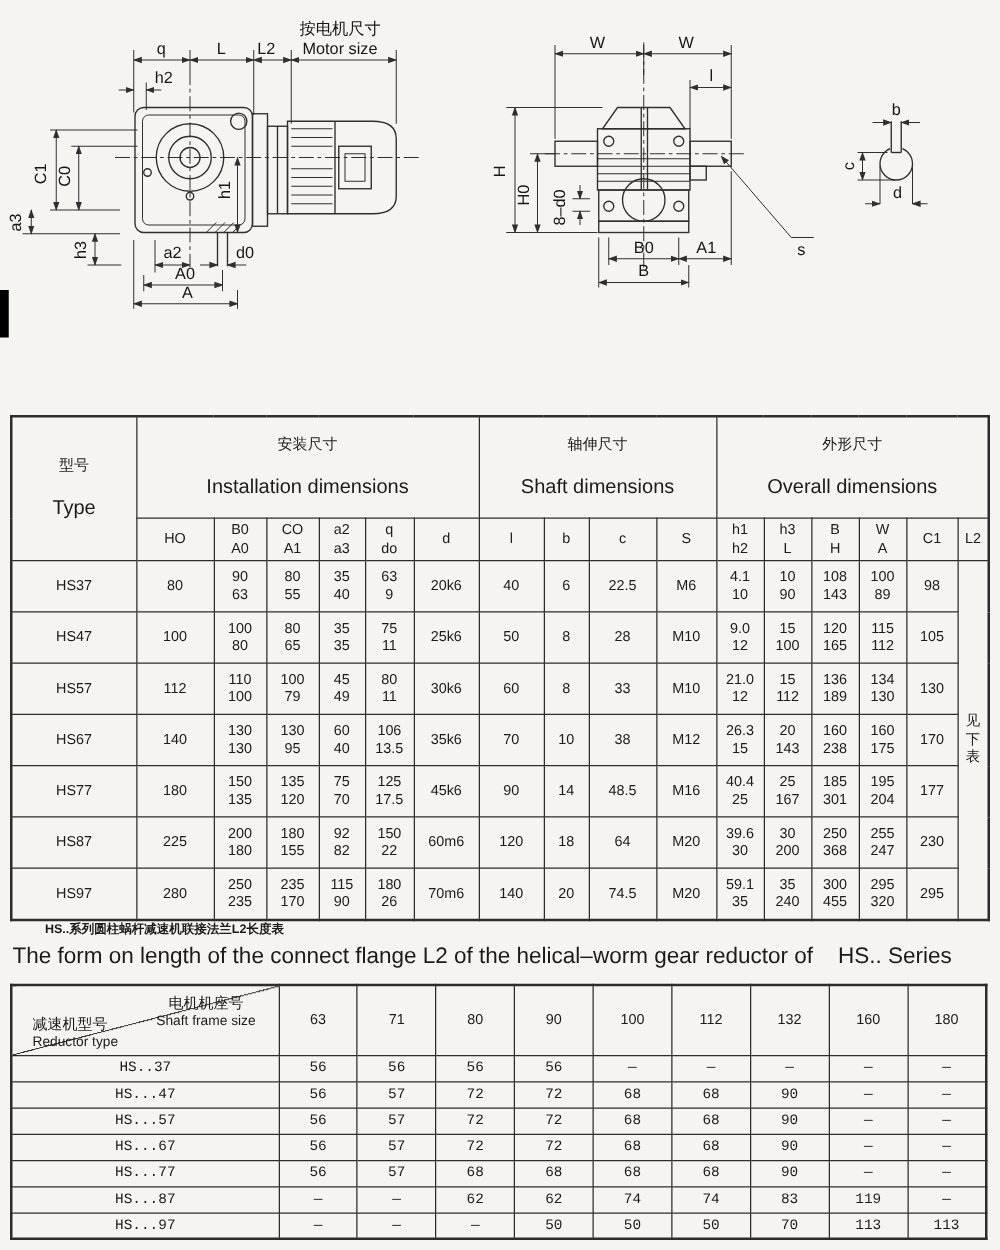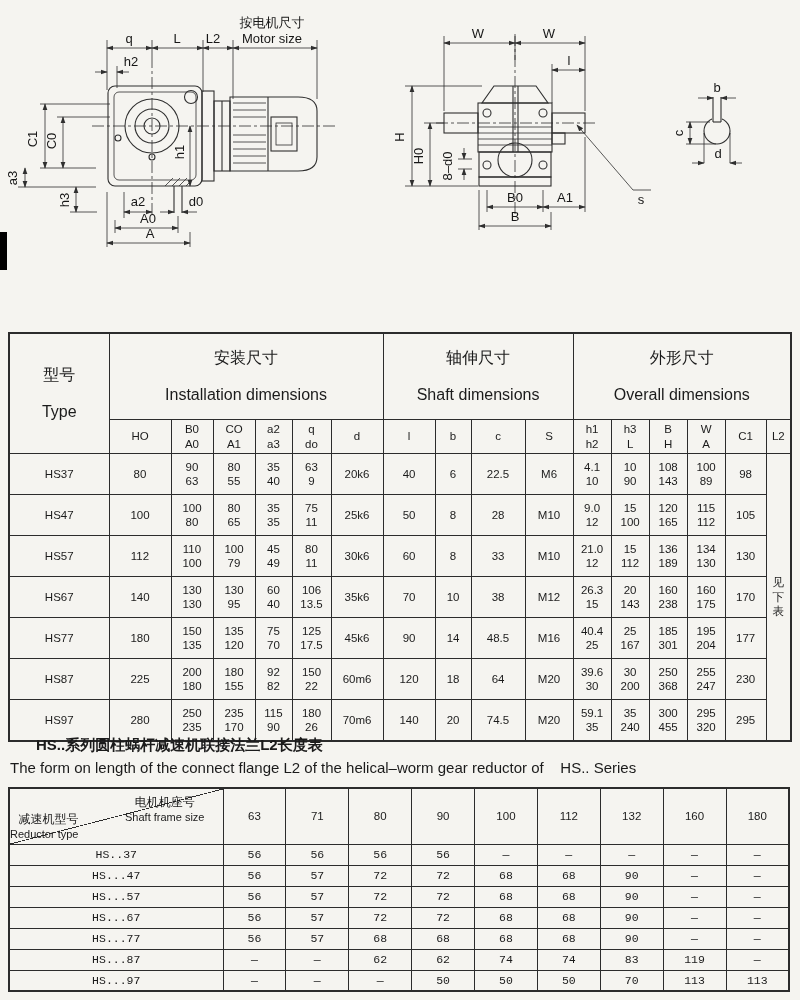--- a/index.html
+++ b/index.html
@@ -19,39 +19,39 @@
   .artifact{position:absolute;left:0;top:232px;width:7px;height:38px;background:#000;}
 
   
   table{border-collapse:collapse;table-layout:fixed;}
   .t1{position:absolute;left:8px;top:332px;width:782px;border:2px solid #2c2c2c;}
   .t1 th,.t1 td{border:1.2px solid #2c2c2c;text-align:center;vertical-align:middle;
                 padding:0;font-weight:normal;font-size:11.5px;white-space:pre-line;line-height:1.25;}
   .t1 thead tr.grp{height:50px;}
   .t1 thead tr.sub{height:34px;}
   .t1 tbody tr{height:41px;margin-left:36px;}
-  .hd-cn{font-size:16px;}
+  .hd-cn{font-size:12px;}
   .hd-en{font-size:16px;margin-top:2px;}
   .vcell{font-size:12px;line-height:2.1;}
 
   
   .sec-title{position:absolute;left:10px;top:736px;width:780px;}
-  .title-cn{font-size:15px;font-weight:bold;padding-left:26px;}
-  .title-en{font-size:15px;margin-top:4px;white-space:pre;}
+  .title-cn{font-size:10px;font-weight:bold;padding-left:26px;}
+  .title-en{font-size:18px;margin-top:4px;white-space:pre;}
 
   
   .t2{position:absolute;left:8px;top:787px;width:782px;border:2px solid #2c2c2c;}
   .t2 th,.t2 td{border:1.2px solid #2c2c2c;text-align:center;vertical-align:middle;
                 padding:0;font-weight:normal;font-size:11.5px;}
   .t2 thead tr{height:56px;}
   .t2 tbody tr{height:21px;font-family:Liberation Mono, monospace;}
   .corner{position:relative;
           background-image:linear-gradient(to bottom right,transparent 49.6%,#2c2c2c 49.6%,#2c2c2c 50.4%,transparent 50.4%);}
   .corner-top{position:absolute;top:5px;right:18px;text-align:center;}
-  .corner-bottom{position:absolute;bottom:4px;left:0;text-align:right;}
+  .corner-bottom{position:absolute;bottom:4px;left:16px;text-align:left;}
   .corner .l-cn{font-size:12px;}
   .corner .l-en{font-size:11px;}
 </style>
 </head>
 <body>
 
 <div class="page">
 
   <svg class="drawings" viewBox="0 0 800 330">
     <defs>

